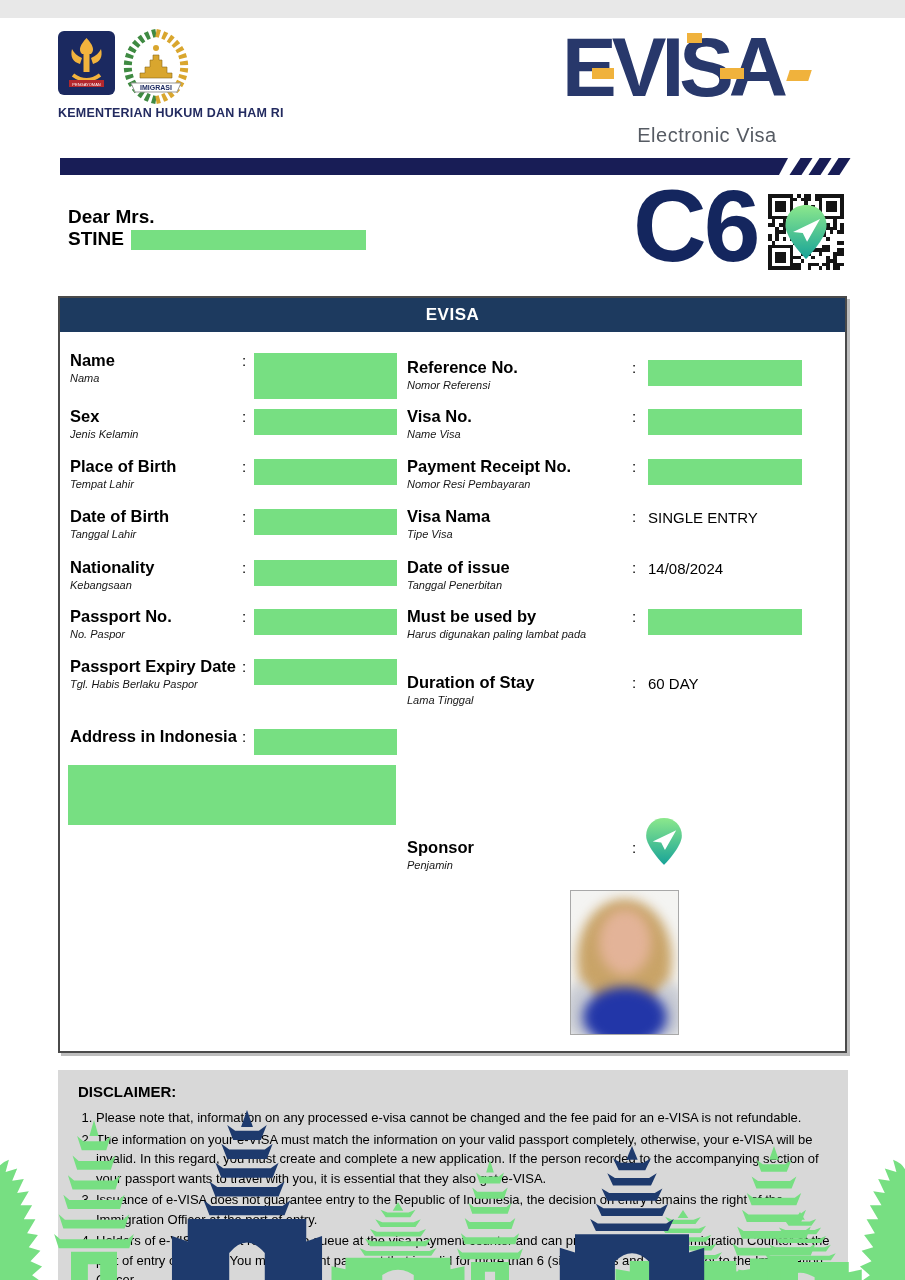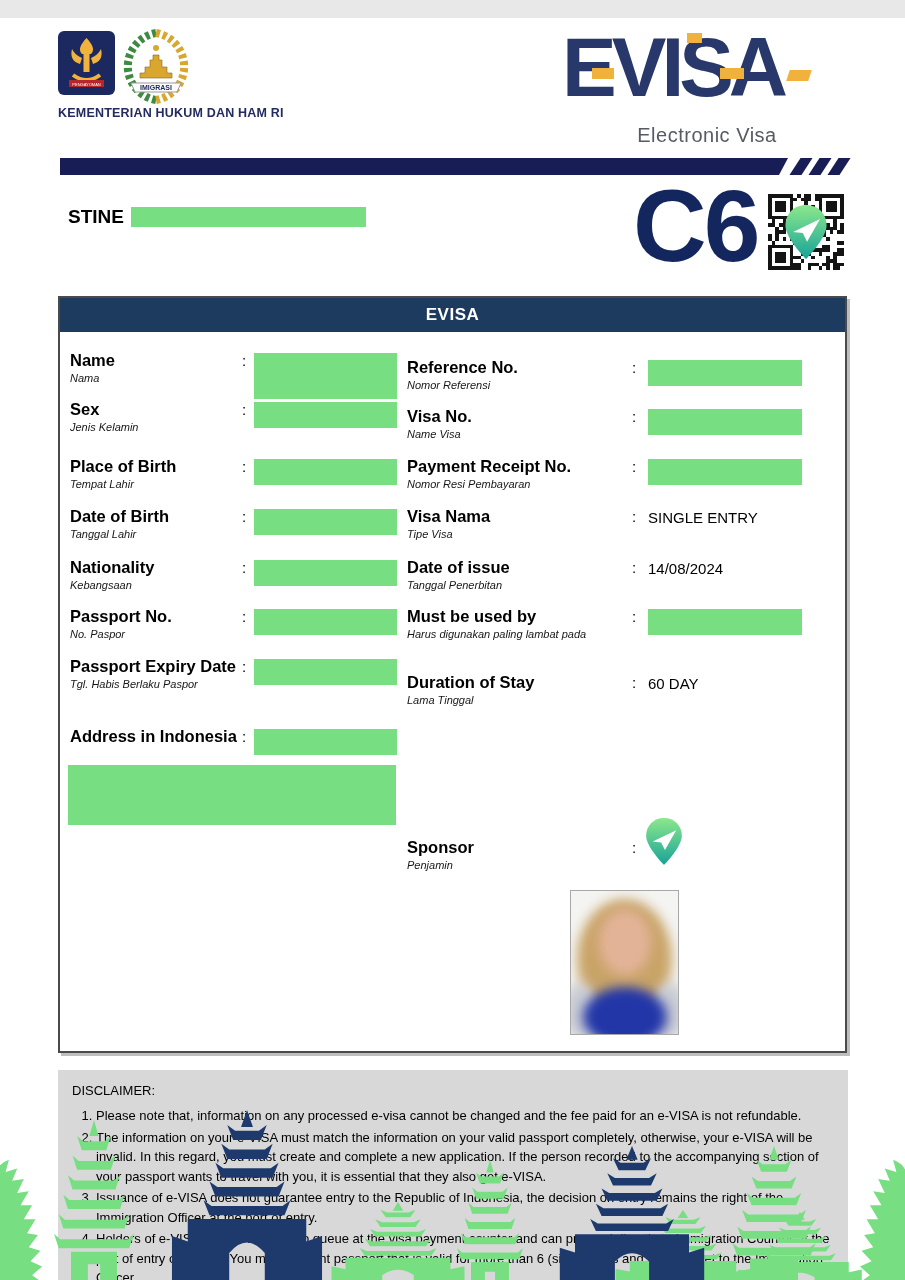--- a/index.html
+++ b/index.html
@@ -62,21 +62,21 @@
   .photo .blur{position:absolute;filter:blur(6px);border-radius:50%;}
   .ph-hair{left:6px;top:8px;width:95px;height:120px;background:#c9a468;}
   .ph-face{left:28px;top:18px;width:52px;height:66px;background:#e3b398;}
   .ph-shirt{left:12px;top:96px;width:84px;height:60px;background:#2236a8;border-radius:30%;}
   .ph-shoulder-l{left:-8px;top:92px;width:34px;height:56px;background:#c9ccd4;}
   .ph-shoulder-r{left:82px;top:92px;width:34px;height:56px;background:#c9ccd4;}
 
   
   .disclaimer{position:absolute;left:58px;top:1052px;width:790px;height:228px;background:#D8D8D8;
               box-sizing:border-box;padding:13px 16px 0 14px;}
-  .disc-title{font-weight:normal;font-size:13px;}
+  .disc-title{font-weight:bold;font-size:15px;margin-left:6px;}
   .disclaimer ol{margin:8px 0 0 0;padding-left:24px;font-size:13px;line-height:1.5;}
   .disclaimer li{margin-bottom:2px;}
 
   
   .temples{position:absolute;left:0;top:1090px;width:905px;height:190px;pointer-events:none;}
   .temples svg{position:absolute;bottom:0;}
 </style>
 </head>
 <body>
 
@@ -156,20 +156,21 @@
   <div class="evisa-sub">Electronic Visa</div>
 
   <div class="navy-bar"></div>
   <div class="bar-stripes">
       <i></i>
       <i></i>
       <i></i>
     </div>
 
   <div class="greet">
+    <div>Dear Mrs.</div>
     <div class="row2">
       <span>STINE</span>
       <span class="redact-inline"></span>
     </div>
   </div>
 
   <div class="visa-class">C6</div>
 
   <div class="qr">
     <div class="cells">
@@ -412,21 +413,21 @@
 
   <div class="card">
     <div class="card-head">EVISA</div>
 
     <div class="fl" style="top:53px">
       <div class="lab">Name</div>
       <div class="sub">Nama</div>
       <div class="col">:</div>
       <div class="red tall"></div>
     </div>
-    <div class="fl" style="top:102px">
+    <div class="fl" style="top:109px">
       <div class="lab">Sex</div>
       <div class="sub">Jenis Kelamin</div>
       <div class="col">:</div>
       <div class="red"></div>
     </div>
     <div class="fl" style="top:159px">
       <div class="lab">Place of Birth</div>
       <div class="sub">Tempat Lahir</div>
       <div class="col">:</div>
       <div class="red"></div>

